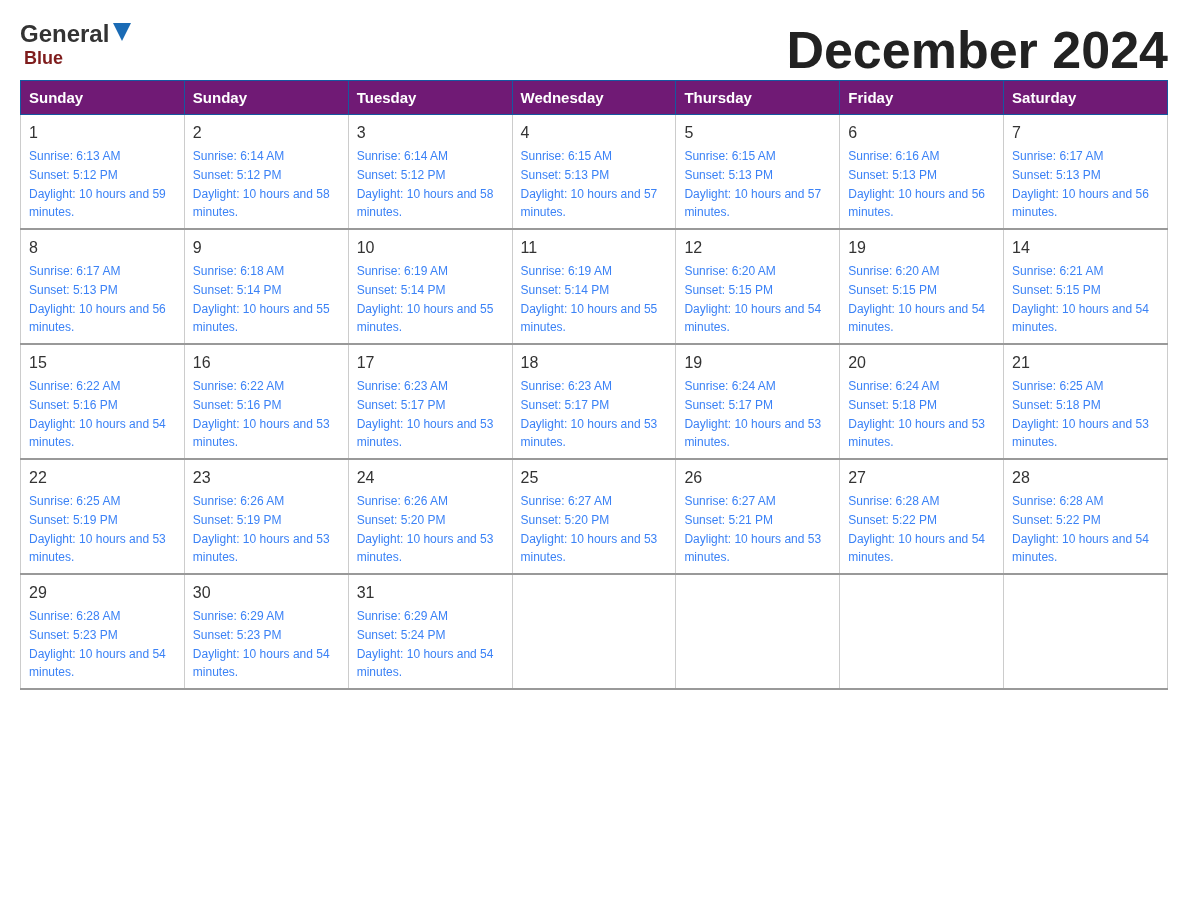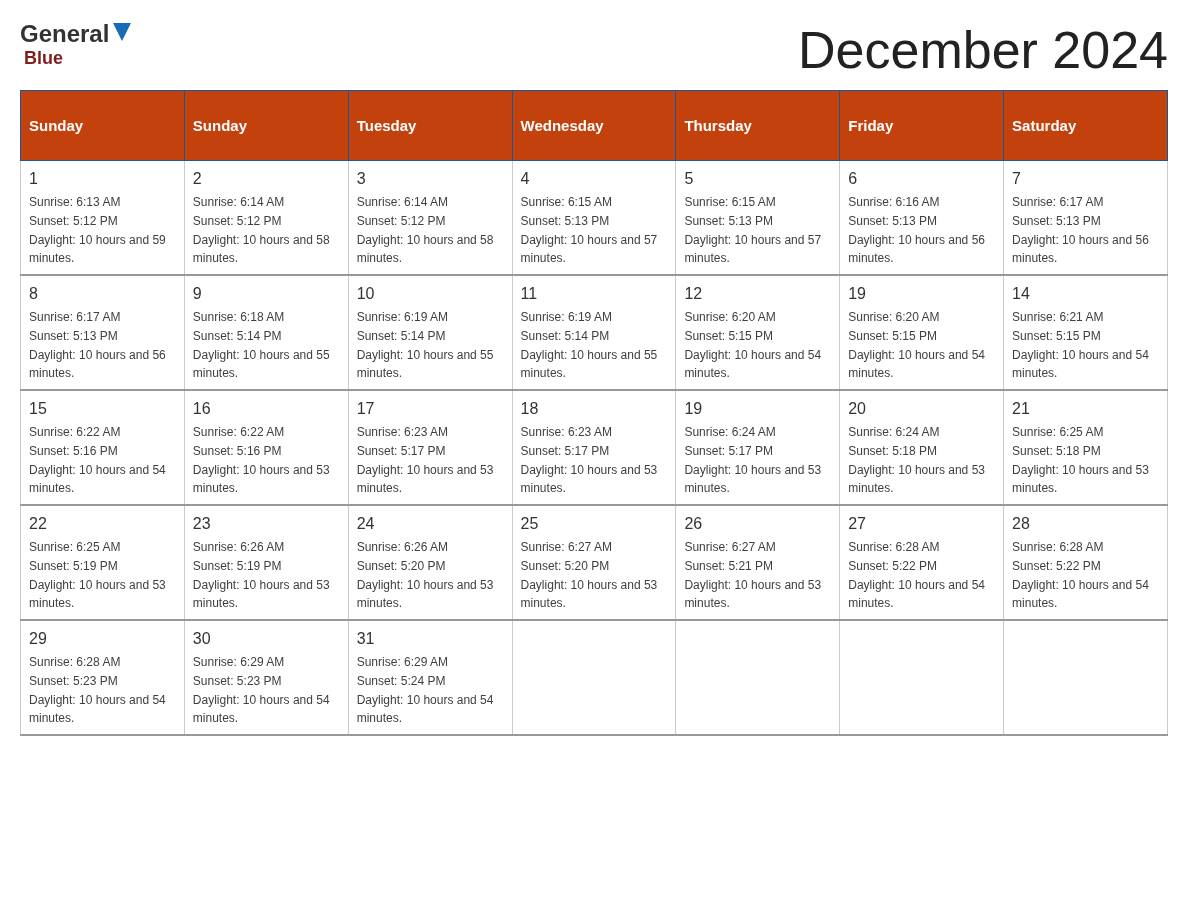--- a/index.html
+++ b/index.html
@@ -7,21 +7,20 @@
       font-family: Arial, sans-serif;
       background: #ffffff;
       width: 1188px;
       min-height: 918px;
       padding: 20px;
     }
     .header {
       display: flex;
       justify-content: space-between;
       align-items: flex-start;
-      margin-bottom: 10px;
     }
     .logo {
       display: flex;
       flex-direction: column;
       align-items: flex-start;
     }
     .logo-text {
       font-size: 22px;
       font-weight: bold;
       color: #333;
@@ -38,37 +37,37 @@
       color: #7f1d1d;
       font-size: 18px;
       font-weight: bold;
       margin-left: 4px;
     }
     .title-section {
       text-align: right;
     }
     .month-title {
       font-size: 52px;
-      font-weight: normal;
+      font-weight: bold;
       color: #222;
     }
     .location-title {
       font-size: 22px;
       color: #444;
       margin-top: 4px;
     }
     .calendar-table {
       width: 100%;
       border-collapse: collapse;
       border: 1px solid #999;
     }
     .calendar-table th {
-      background-color: #c2410c;
+      background-color: #701a75;
       color: white;
-      padding: 26px 8px;
+      padding: 8px 8px;
       text-align: left;
       font-size: 15px;
       font-weight: bold;
       border: 1px solid #1558a0;
     }
     .calendar-table td {
       vertical-align: top;
       padding: 6px 8px;
       border: 1px solid #ccc;
       width: calc(100% / 7);
@@ -79,21 +78,21 @@
     }
     .day-number {
       font-size: 16px;
       font-weight: normal;
       color: #333;
       display: block;
       margin-bottom: 2px;
     }
     .day-info {
       font-size: 12px;
-      color: #404040;
+      color: #3b82f6;
       line-height: 1.55;
     }
     .empty-cell {
       background: #fff;
     }
     tr.week-row td {
       border-bottom: 2px solid #999;
     }
   </style>
 </head>

